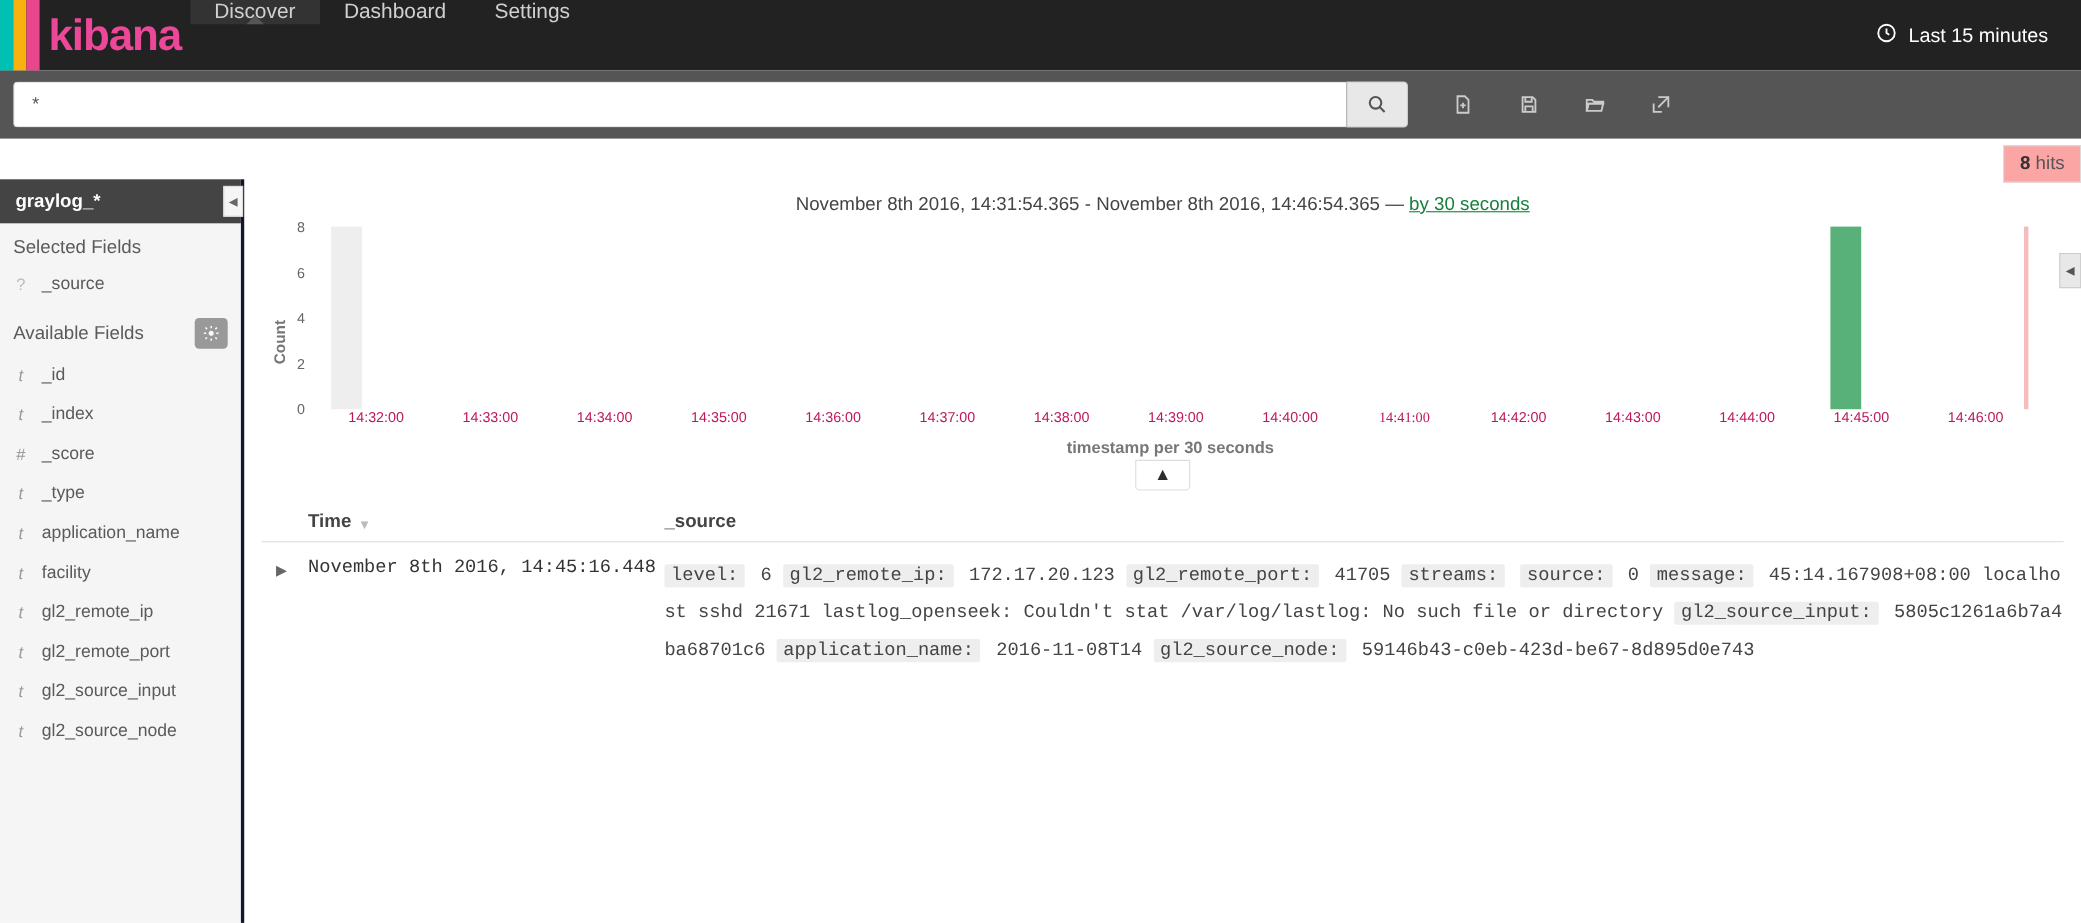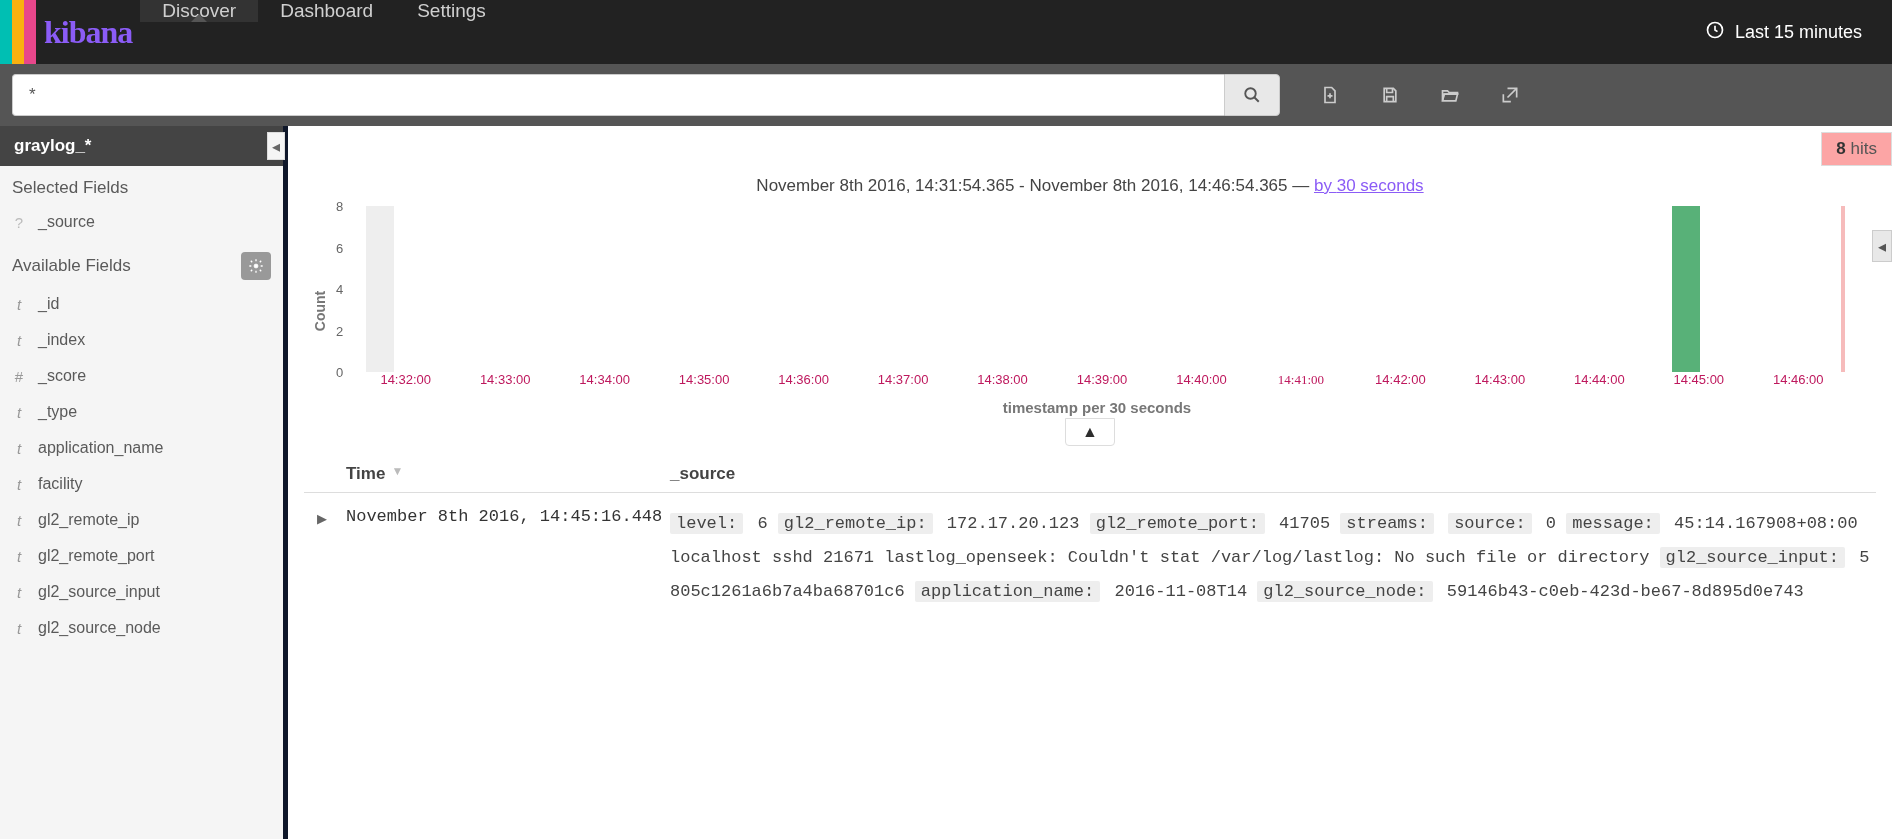--- a/index.html
+++ b/index.html
@@ -4,76 +4,76 @@
 <style>
   * { box-sizing: border-box; margin: 0; padding: 0; }
   body { font-family: "Helvetica Neue", Arial, sans-serif; background: #fff; color: #2d2d2d; font-size: 14px; overflow: hidden; }
   .topbar { background: #222; height: 64px; display: flex; align-items: stretch; }
   .logo { display: flex; align-items: center; padding: 0 8px 0 0; }
   .stripes { display: flex; height: 64px; }
   .stripe { width: 12px; height: 64px; }
   .stripe.s1 { background: #00bfb3; }
   .stripe.s2 { background: #f9b110; }
   .stripe.s3 { background: #e8478b; }
-  .logo-text { font-size: 32px; font-weight: 700; color: #8b5cf6; letter-spacing: -1px; margin-left: 8px; font-family: Liberation Serif, serif; }
+  .logo-text { font-size: 40px; font-weight: 700; color: #ec4899; letter-spacing: -1px; margin-left: 8px; font-family: Liberation Sans, sans-serif; }
   .nav-tabs { display: flex; align-items: flex-start; }
   .nav-tab { display: flex; align-items: center; padding: 0 22px; color: #d0d0d0; font-size: 19px; cursor: pointer; position: relative; }
   .nav-tab.active { background: #333; }
   .nav-tab.active::after { content: ""; position: absolute; bottom: 0; left: 50%; transform: translateX(-50%); border-left: 8px solid transparent; border-right: 8px solid transparent; border-bottom: 8px solid #555; }
   .topbar-right { margin-left: auto; display: flex; align-items: center; color: #fff; padding-right: 30px; font-size: 18px; gap: 10px; cursor: pointer; }
   .clock-icon svg { width: 20px; height: 20px; stroke: #fff; fill: none; stroke-width: 2; }
 
   .searchbar { background: #555; padding: 10px 12px; display: flex; align-items: center; gap: 0; }
   .search-wrap { display: flex; flex: 0 0 auto; width: 1268px; }
   .search-input { flex: 1; height: 42px; border: 1px solid #ccc; border-right: none; border-radius: 4px 0 0 4px; padding: 0 16px; font-size: 17px; color: #555; }
   .search-btn { width: 56px; height: 42px; background: #e8e8e8; border: 1px solid #ccc; border-radius: 0 4px 4px 0; display: flex; align-items: center; justify-content: center; cursor: pointer; }
   .search-btn svg { width: 18px; height: 18px; stroke: #555; fill: none; stroke-width: 2.5; }
   .toolbar-icons { display: flex; gap: 0; margin-left: 20px; }
   .toolbar-icon { width: 60px; height: 42px; display: flex; align-items: center; justify-content: center; cursor: pointer; }
   .toolbar-icon svg { width: 20px; height: 20px; stroke: #ccc; fill: none; stroke-width: 2; }
 
   .main { display: flex; height: calc(100vh - 64px - 62px); }
-  .sidebar { width: 288px; background: #f5f5f5; border-right: 5px solid #0f172a; position: relative; }
+  .sidebar { width: 222px; background: #f5f5f5; border-right: 3px solid #0f172a; position: relative; margin-top: 37px; }
   .index-pattern { background: #444; color: #fff; padding: 10px 14px; font-size: 17px; font-weight: 600; position: relative; }
   .collapse-left { position: absolute; right: -2px; top: 6px; background: #f5f5f5; width: 18px; height: 28px; display: flex; align-items: center; justify-content: center; cursor: pointer; font-size: 16px; color: #666; border: 1px solid #ddd; z-index: 2; }
   .section-title { padding: 12px 12px 6px; font-size: 17px; color: #5a5a5a; display: flex; align-items: center; justify-content: space-between; }
   .gear-btn { background: #999; border-radius: 4px; width: 30px; height: 28px; display: flex; align-items: center; justify-content: center; cursor: pointer; }
   .gear-btn svg { width: 16px; height: 16px; stroke: #fff; fill: #fff; }
   .field-list { list-style: none; }
   .field-item { display: flex; align-items: center; padding: 9px 12px; font-size: 16px; color: #5a5a5a; cursor: pointer; gap: 12px; }
   .field-type { width: 14px; text-align: center; font-style: italic; color: #999; font-size: 15px; }
   .field-type.num { font-style: normal; }
   .field-type.q { font-style: normal; color: #bbb; }
 
   .content { flex: 1; overflow: hidden; position: relative; }
   .hits-badge { position: absolute; top: 6px; right: 0; background: #fca5a5; padding: 6px 14px; font-size: 17px; color: #555; border: 1px solid #ddd; }
   .hits-badge b { color: #333; }
   .panel-toggle { position: absolute; top: 104px; right: 0; background: #e8e8e8; border: 1px solid #ccc; width: 20px; height: 32px; display: flex; align-items: center; justify-content: center; cursor: pointer; font-size: 16px; color: #555; z-index: 3; }
 
   .range-text { text-align: center; padding: 50px 0 10px; font-size: 17px; color: #444; }
-  .range-text a { color: #8b5cf6; text-decoration: underline; cursor: pointer; }
+  .range-text a { color: #15803d; text-decoration: underline; cursor: pointer; }
 
   .chart { position: relative; margin: 0 26px 0 40px; height: 210px; }
   .chart-ylabel { position: absolute; left: -28px; top: 50%; transform: translateY(-50%) rotate(-90deg); font-size: 14px; font-weight: 600; color: #777; }
   .chart-plot { position: absolute; left: 28px; right: 18px; top: 0; bottom: 44px; }
   .ytick { position: absolute; left: -20px; font-size: 13px; color: #666; transform: translateY(50%); }
   .bar { position: absolute; bottom: 0; width: 28px; background: #58b178; }
   .bar.ghost { background: #eee; }
   .bar.red { background: #f6bbbb; width: 4px; }
   .xaxis { position: absolute; left: 28px; right: 18px; bottom: 24px; height: 20px; }
   .xtick { position: absolute; font-size: 13px; color: #be185d; transform: translateX(-50%); white-space: nowrap; }
   .xlabel { position: absolute; bottom: 0; left: 0; right: 0; text-align: center; font-size: 15px; font-weight: 600; color: #777; }
 
   .collapse-up { width: 50px; height: 28px; border: 1px solid #ddd; border-radius: 0 0 4px 4px; margin: 2px auto 0; display: flex; align-items: center; justify-content: center; cursor: pointer; font-size: 16px; }
 
   .table { margin: 0 16px; margin-top: 10px; }
   .thead { display: flex; border-bottom: 1px solid #ddd; padding: 8px 0; }
   .thead .th { font-weight: 600; font-size: 17px; color: #444; }
   .th-expand { width: 36px; }
-  .th-time { width: 330px; display: flex; align-items: flex-start; gap: 6px; padding-left: 6px; }
+  .th-time { width: 330px; display: flex; align-items: flex-end; gap: 6px; padding-left: 6px; }
   .th-time .sort { color: #bbb; font-size: 12px; }
   .th-source { flex: 1; }
   .trow { display: flex; padding: 14px 0 0; font-size: 17px; }
   .td-expand { width: 36px; display: flex; justify-content: center; padding-top: 4px; cursor: pointer; color: #666; font-size: 13px; }
   .td-time { width: 330px; font-family: "Courier New", monospace; font-size: 17px; color: #333; padding-left: 6px; }
   .td-source { flex: 1; font-family: "Courier New", monospace; font-size: 17px; color: #444; line-height: 2.0; word-break: break-all; }
   .kv-key { background: #eee; padding: 1px 6px; border-radius: 2px; margin-right: 4px; }
 </style>
 </head>
 <body>

